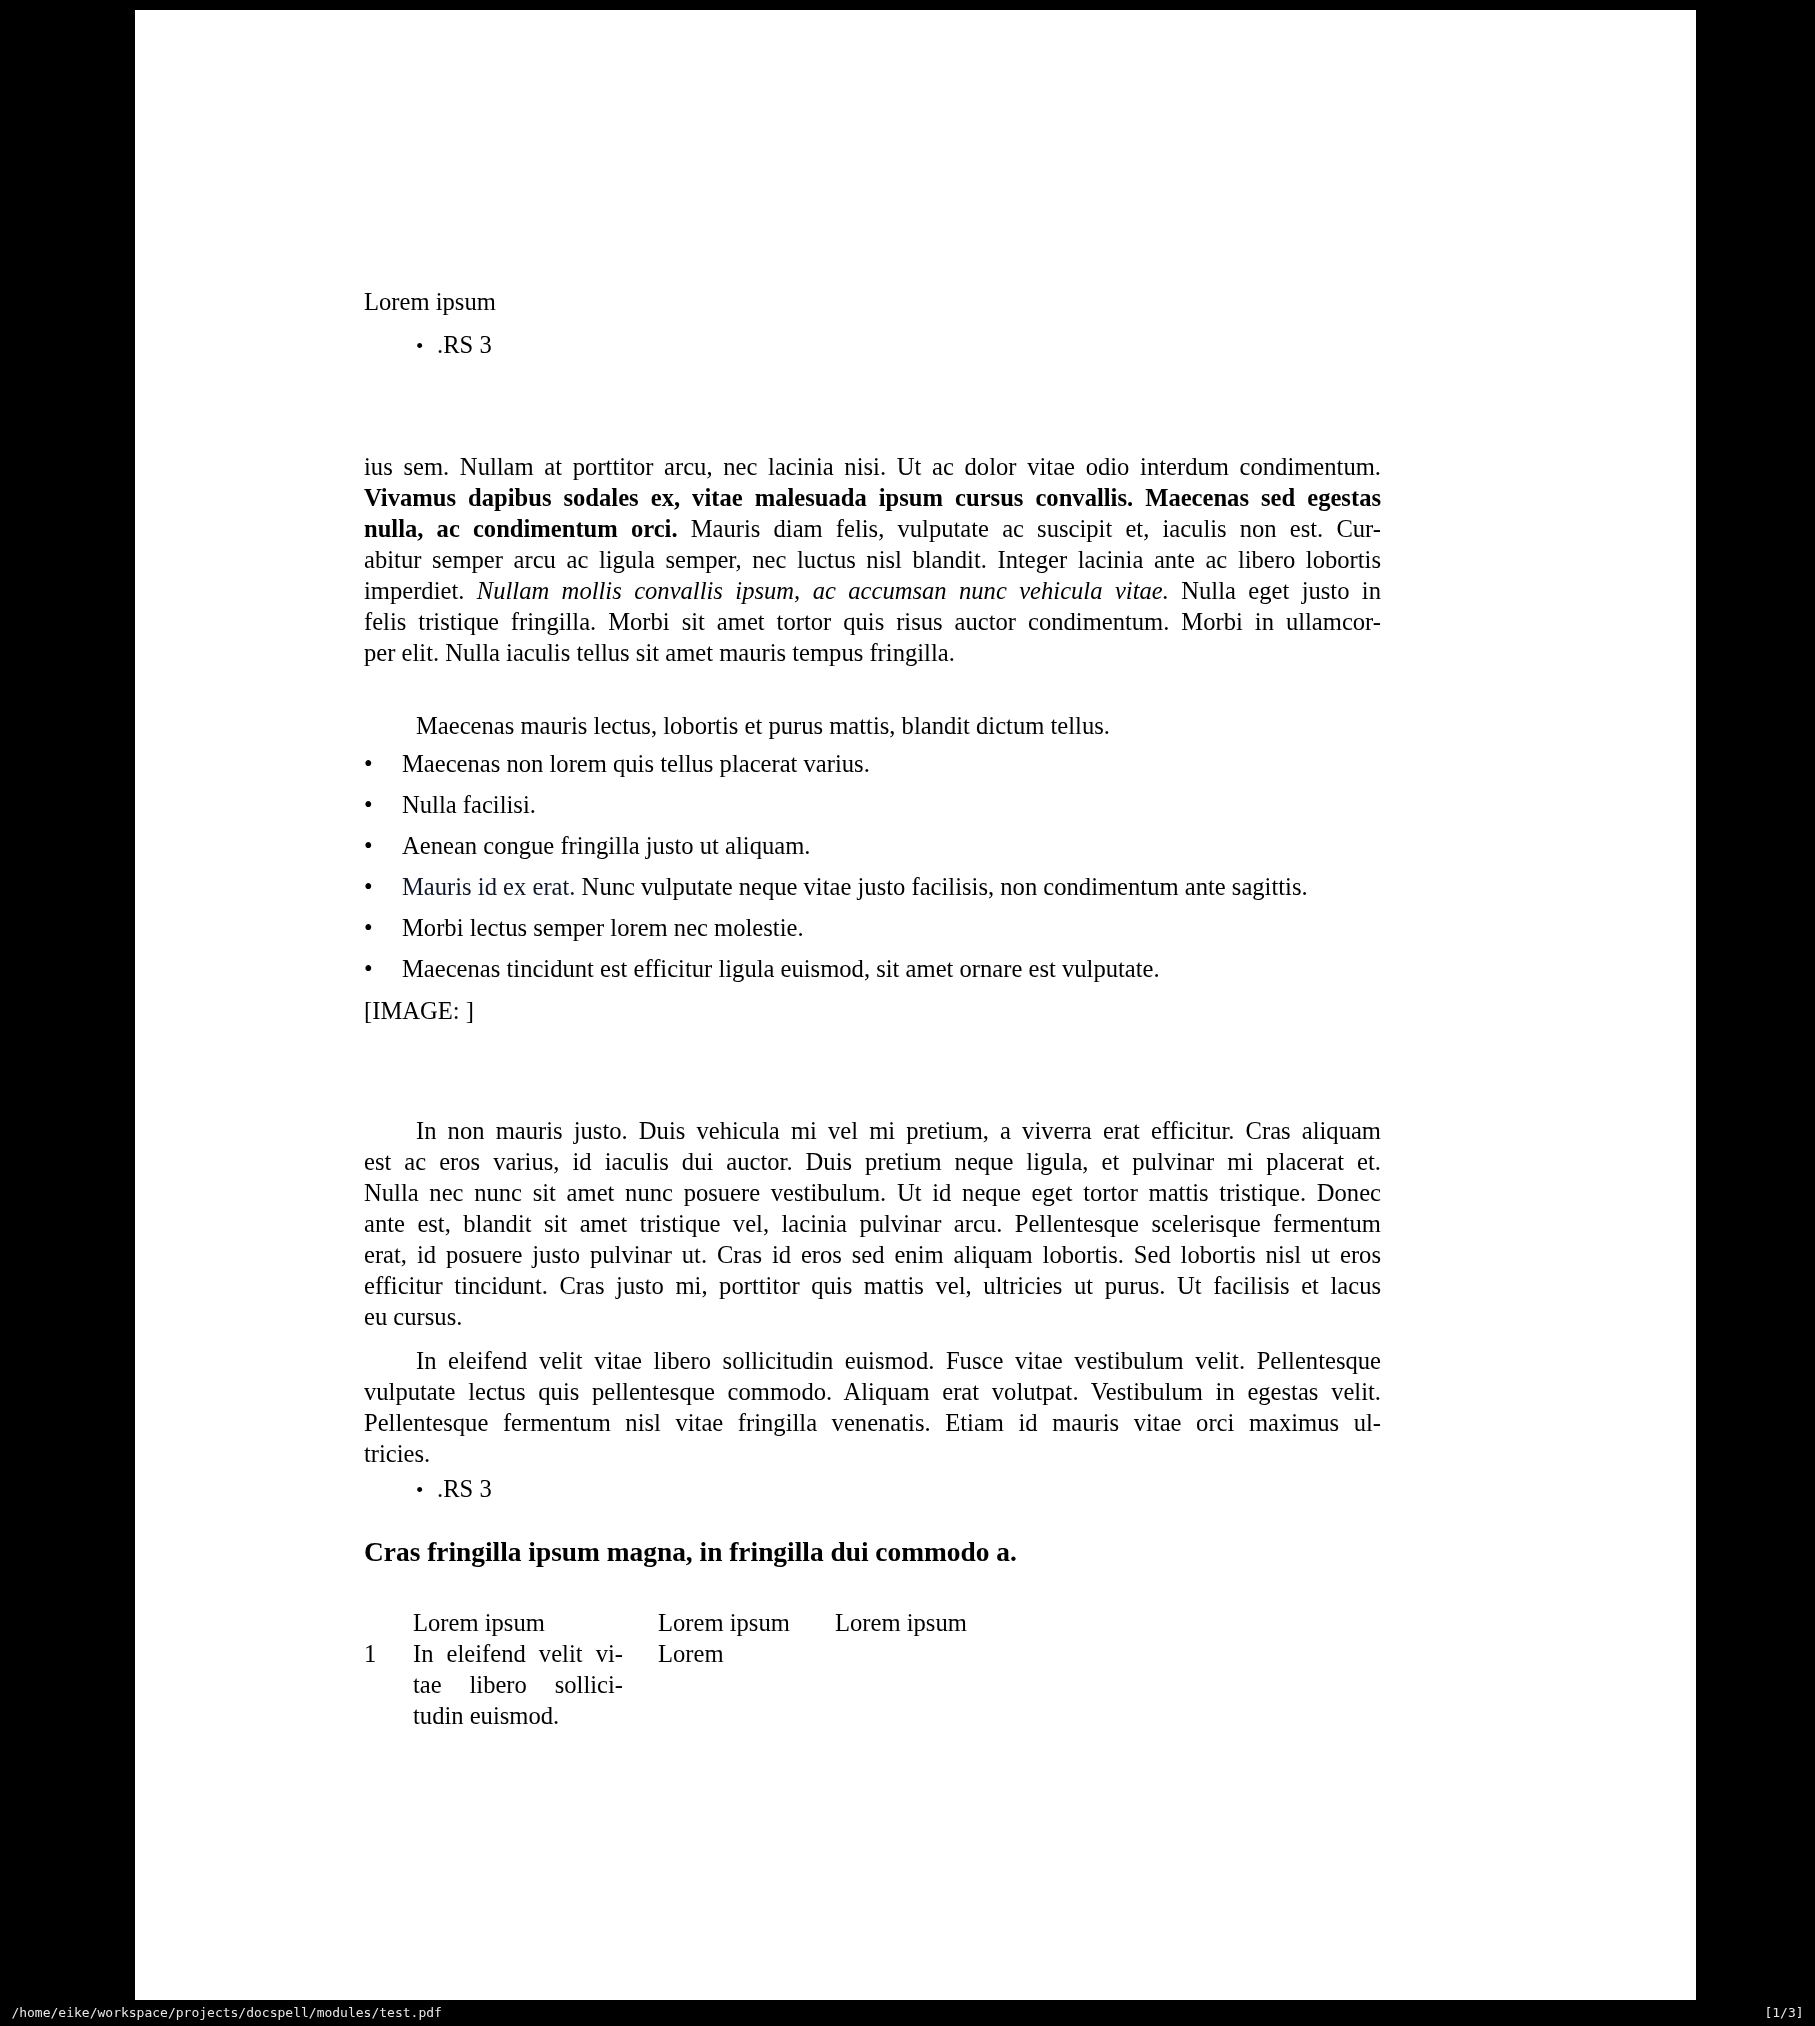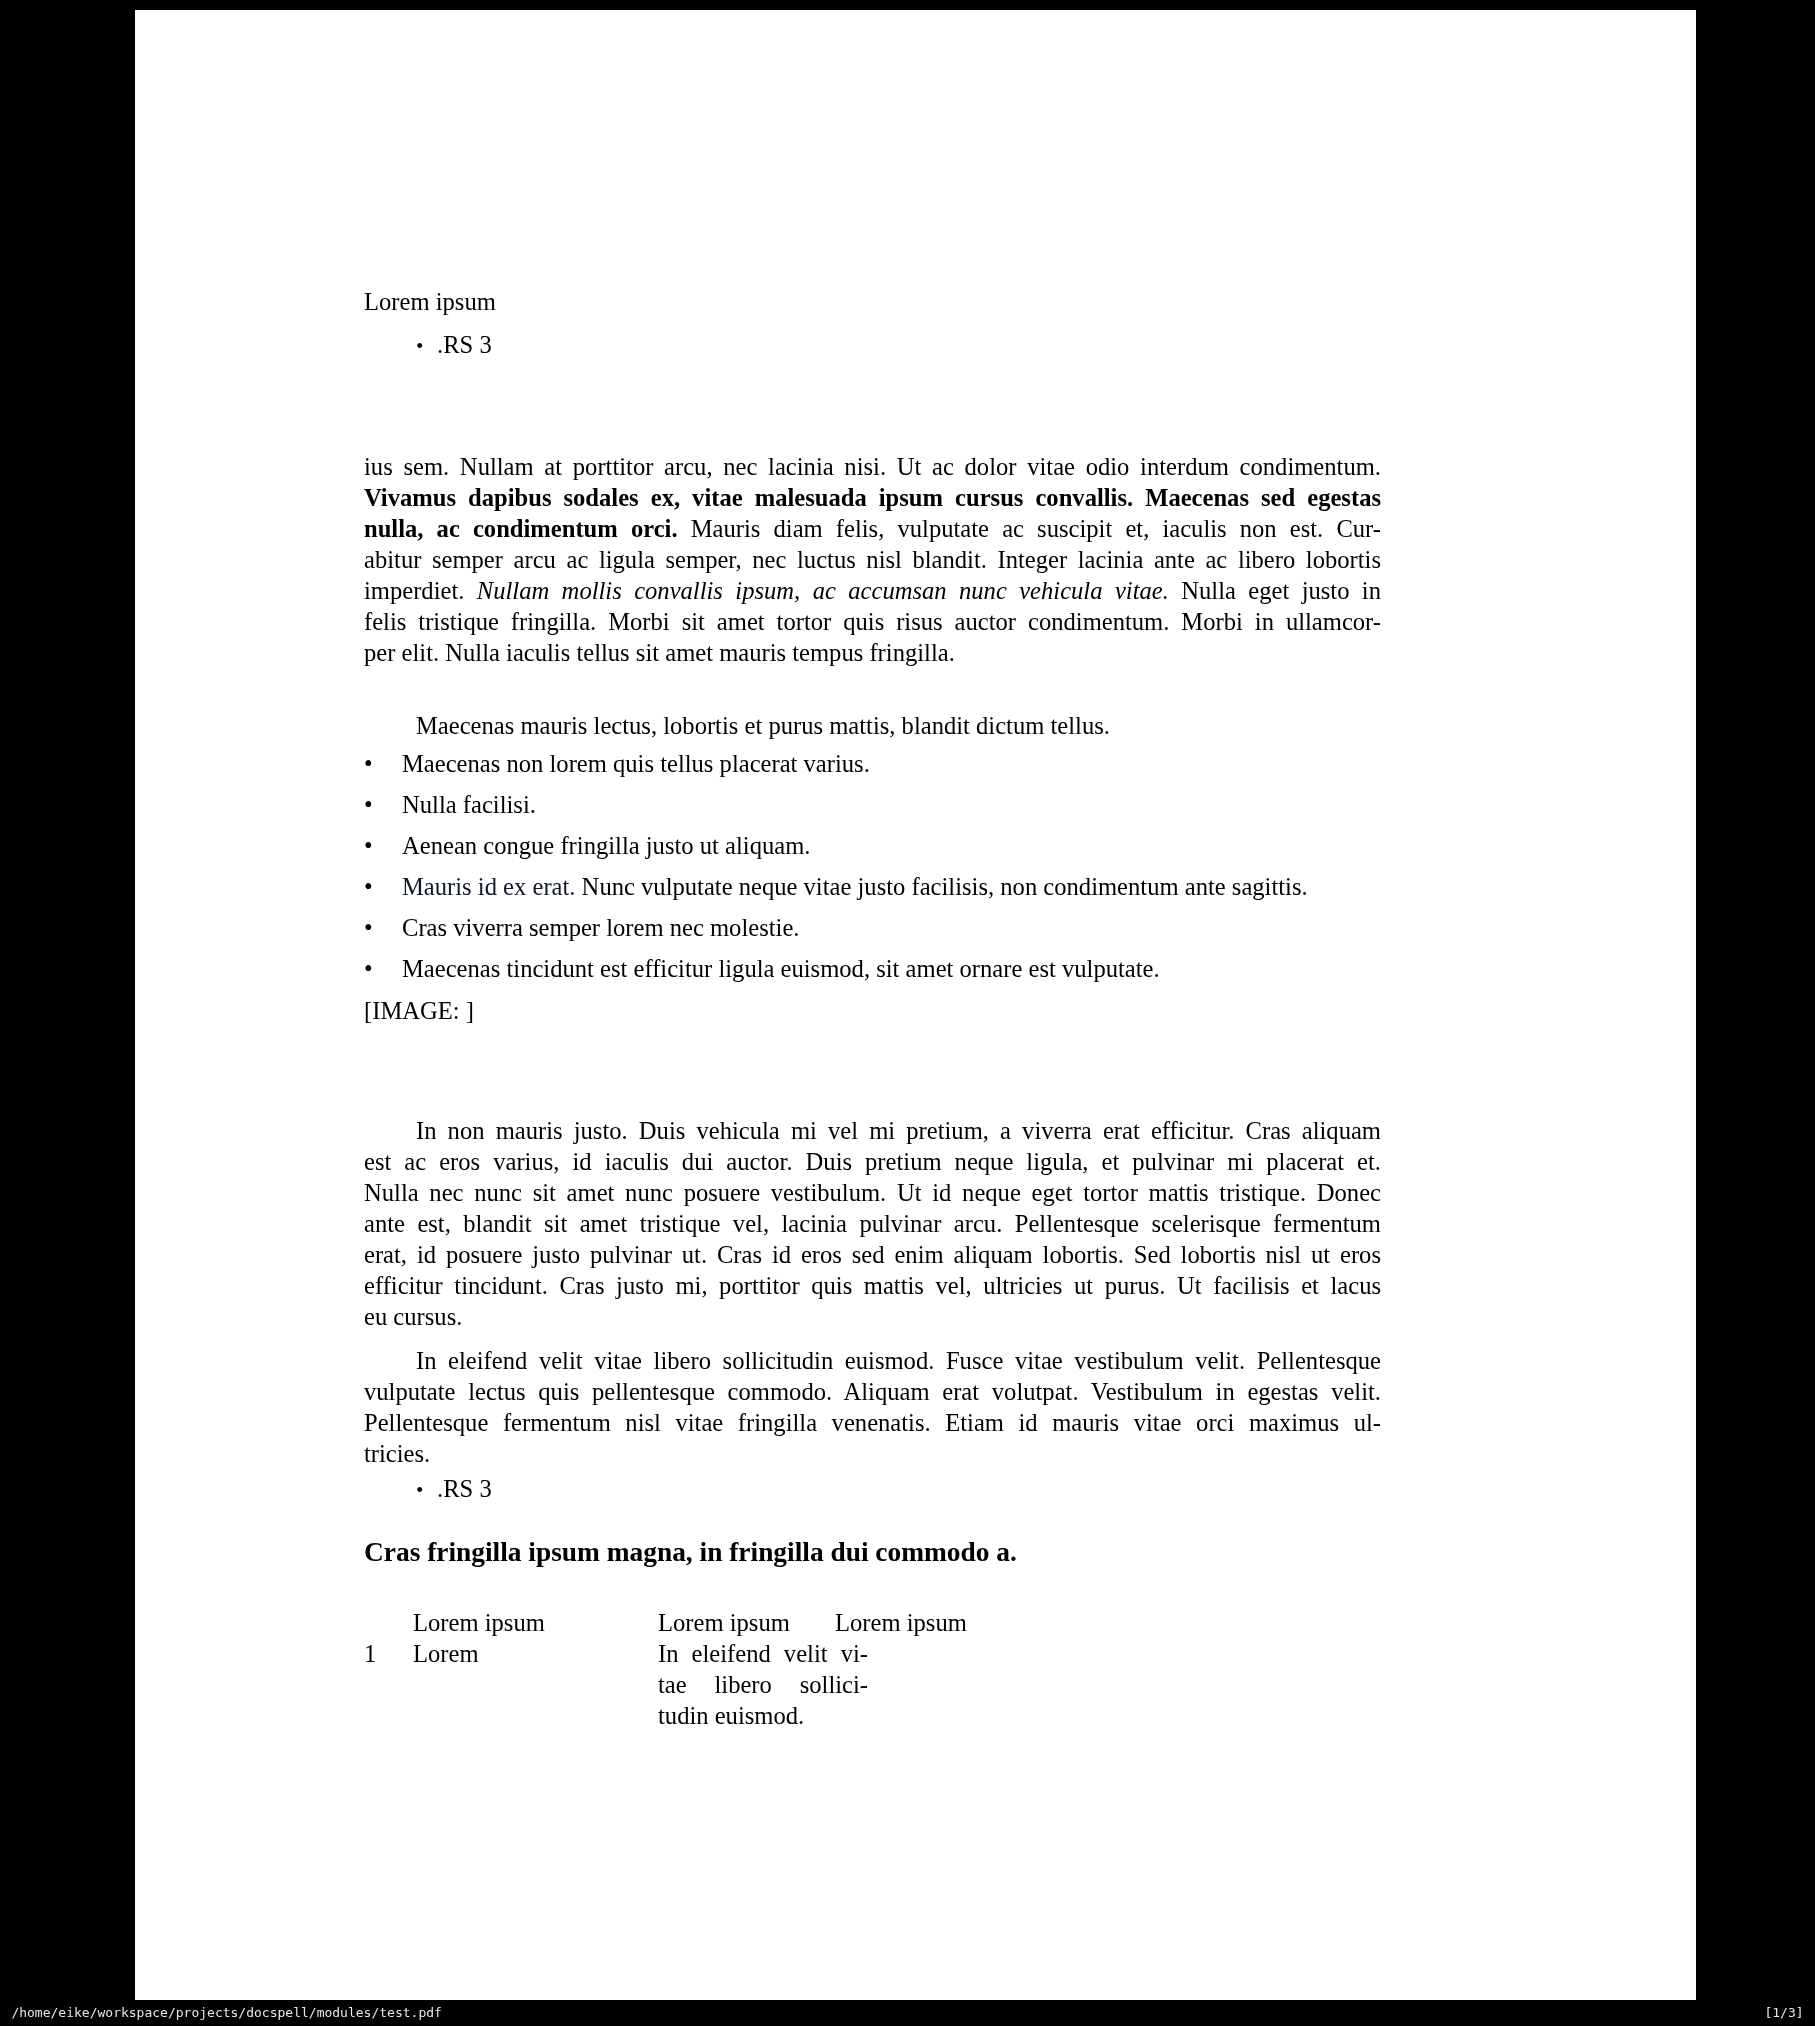--- a/index.html
+++ b/index.html
@@ -83,21 +83,21 @@
       <div class="bullet-row">
         <span class="blt">•</span>
         <span><span>Aenean congue fringilla justo ut aliquam.</span></span>
       </div>
       <div class="bullet-row">
         <span class="blt">•</span>
         <span><span class="link">Mauris id ex erat.</span><span> Nunc vulputate neque vitae justo facilisis, non condimentum ante sagittis.</span></span>
       </div>
       <div class="bullet-row">
         <span class="blt">•</span>
-        <span><span>Cras viverra semper lorem nec molestie.</span></span>
+        <span><span>Morbi lectus semper lorem nec molestie.</span></span>
       </div>
       <div class="bullet-row">
         <span class="blt">•</span>
         <span><span>Maecenas tincidunt est efficitur ligula euismod, sit amet ornare est vulputate.</span></span>
       </div>
     </div>
 
     <div class="abs body-text" style="left:229px;top:985px;">[IMAGE: ]</div>
 
     <div class="abs body-text col" style="top:1105px;">
@@ -124,26 +124,26 @@
 
     <h2 class="abs doc-h" style="left:229px;top:1526px;width:1017px;">Cras fringilla ipsum magna, in fringilla dui commodo a.</h2>
 
     <div class="abs doc-table" style="left:229px;top:1597px;width:1017px;">
       <div class="cell"></div>
       <div class="cell">Lorem ipsum</div>
       <div class="cell">Lorem ipsum</div>
       <div class="cell">Lorem ipsum</div>
 
       <div class="cell">1</div>
-      <div class="cell">Lorem</div>
       <div class="cell c1">
           <div class="tl"><span>In eleifend velit vi-</span></div>
           <div class="tl"><span>tae libero sollici-</span></div>
           <div class="tl last"><span>tudin euismod.</span></div>
         </div>
+      <div class="cell">Lorem</div>
       <div class="cell"></div>
     </div>
 
   </div>
 </div>
 
 <div class="statusbar">
   <span>/home/eike/workspace/projects/docspell/modules/test.pdf</span>
   <span>[1/3]</span>
 </div>

